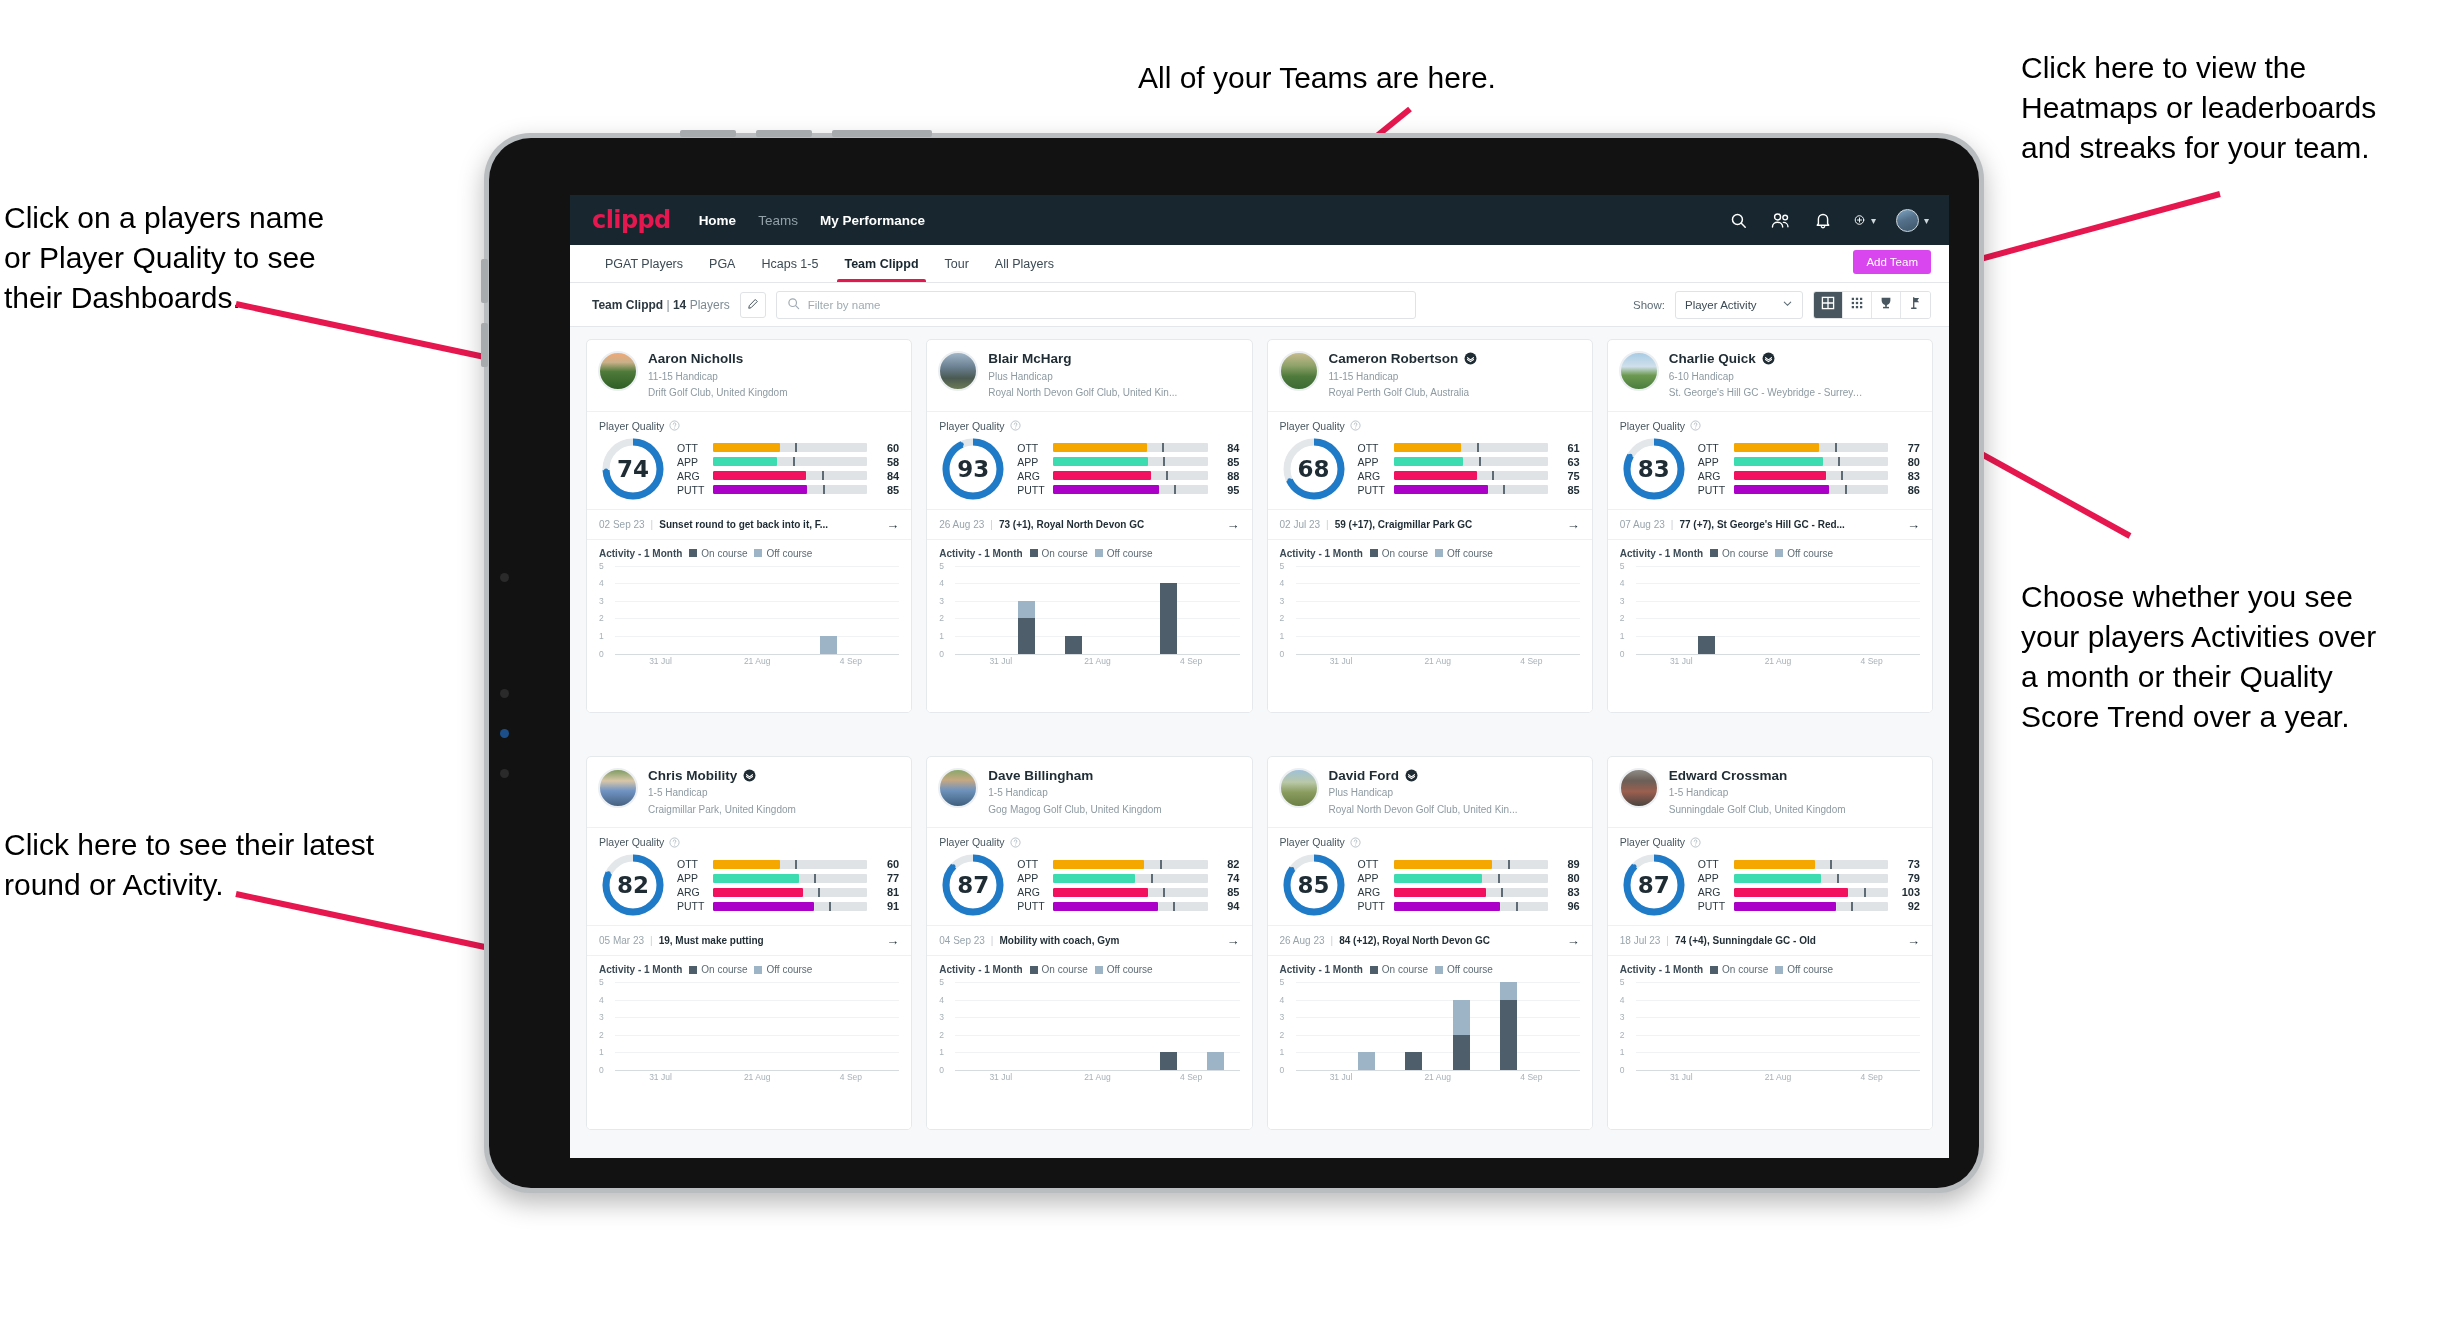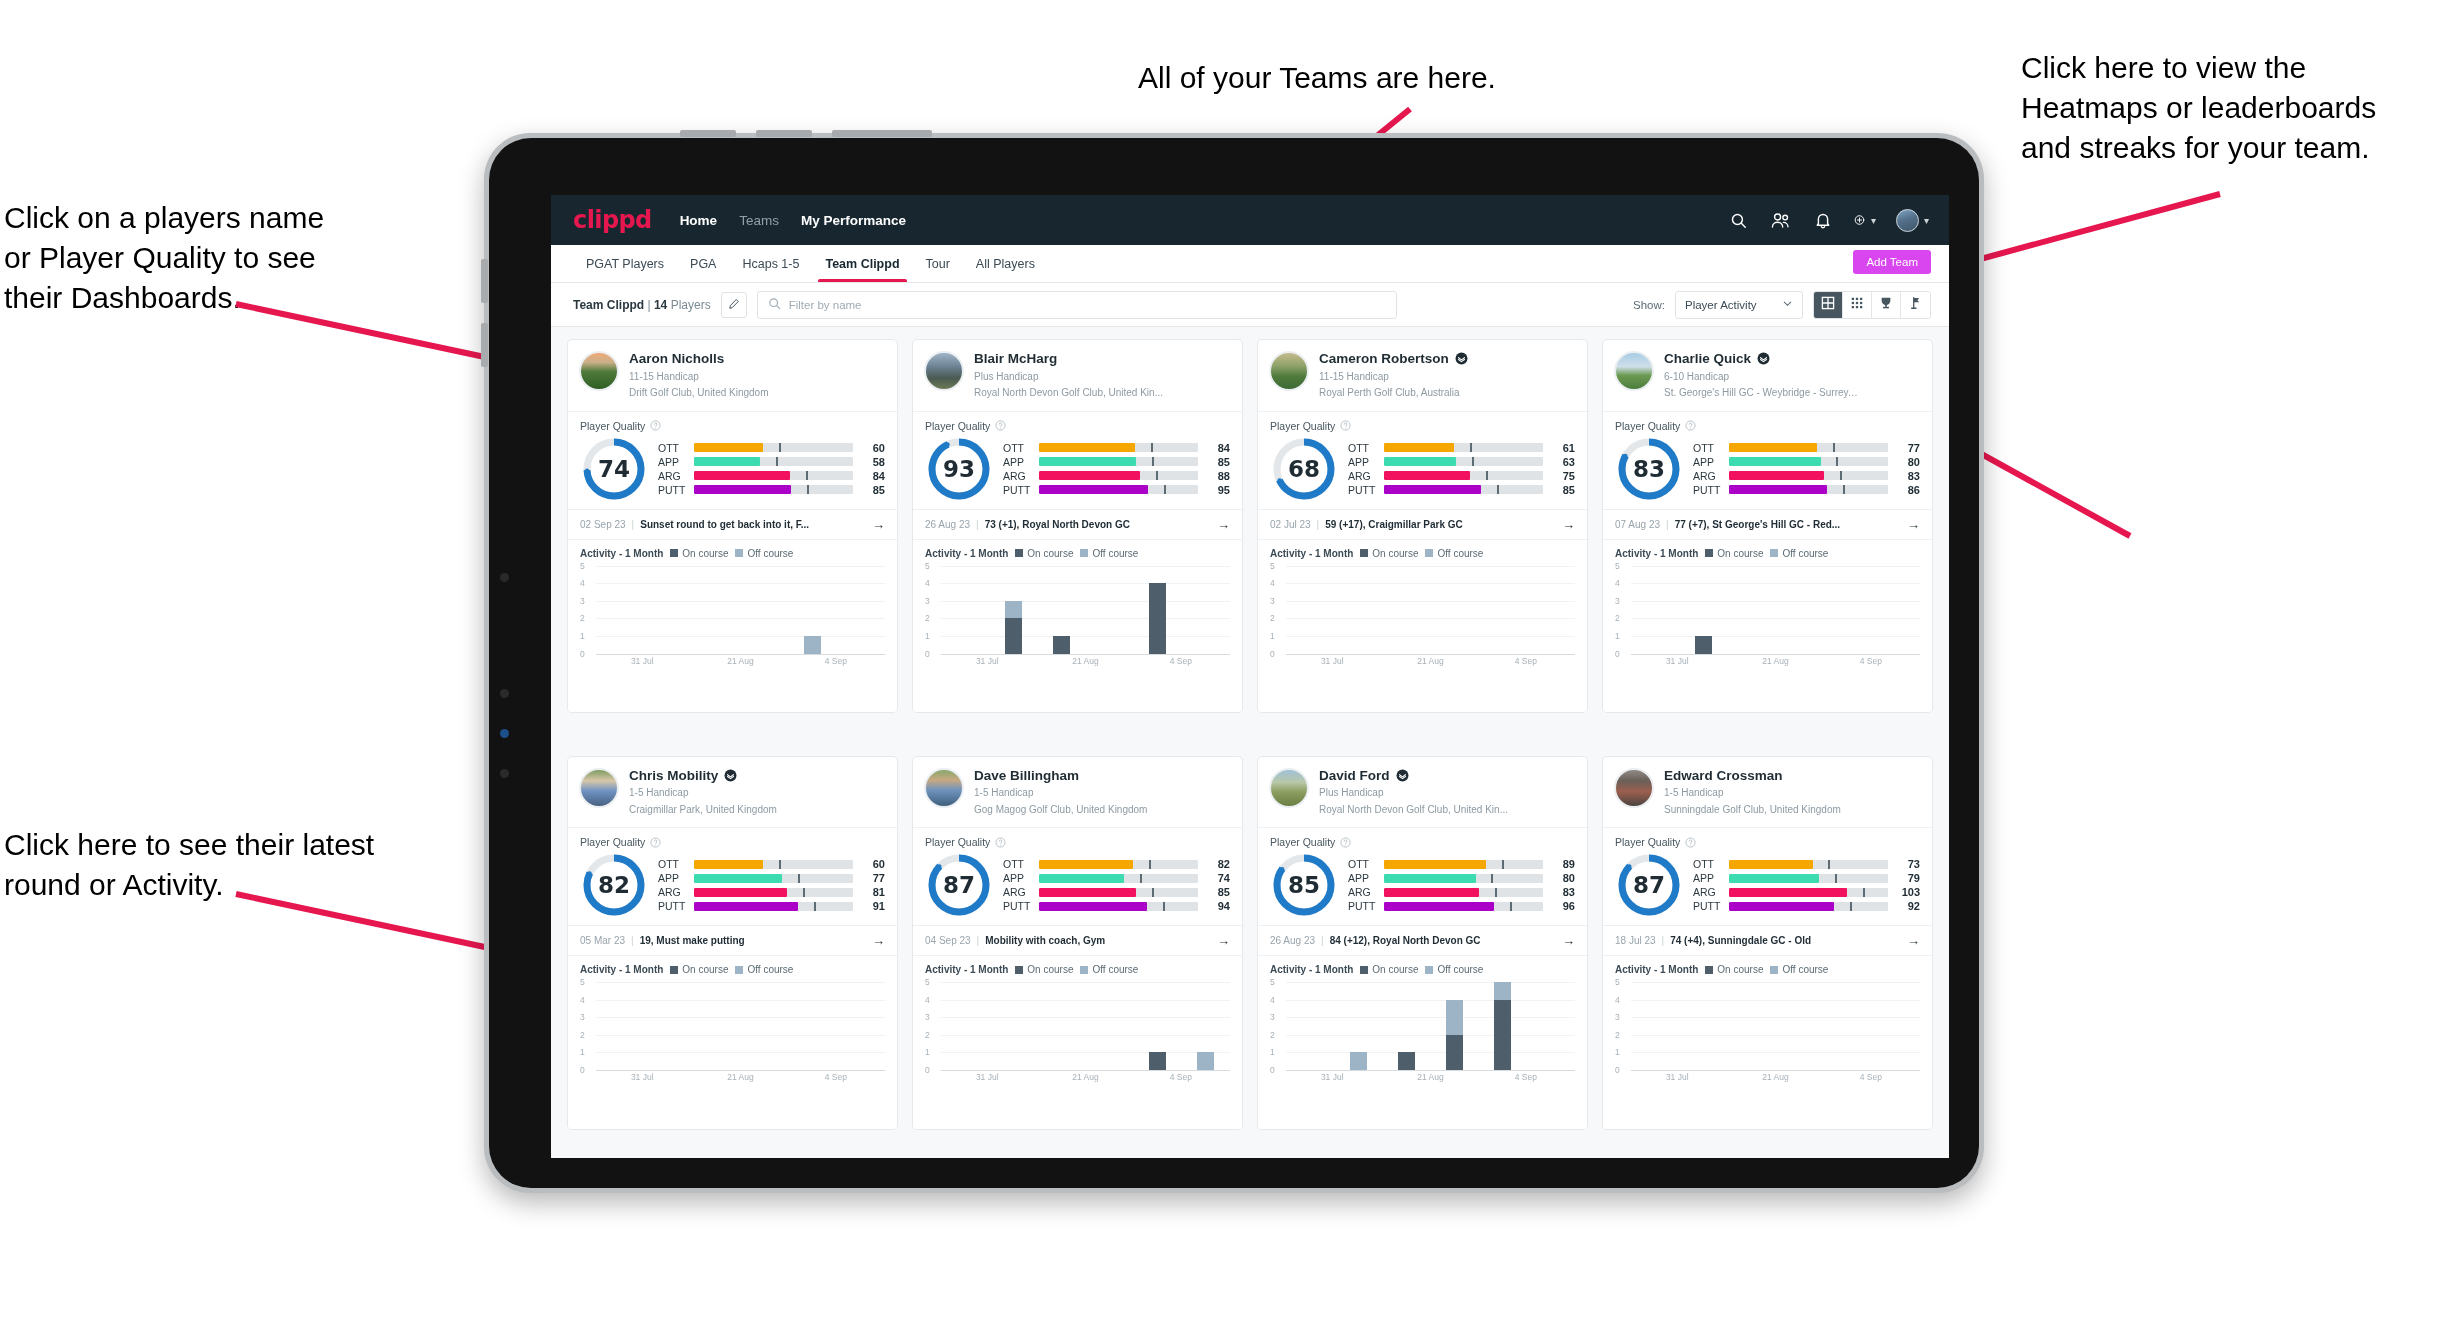--- a/index.html
+++ b/index.html
@@ -28,21 +28,21 @@
     width: 1500px; height: 1060px;
     background: #b9bdc0;
     border-radius: 46px;
     padding: 5px;
     box-shadow: 0 10px 26px rgba(0,0,0,0.28);
   }
   #tablet-inner {
     width: 100%; height: 100%;
     background: #121212;
     border-radius: 42px;
-    padding: 57px 30px 30px 62px;
+    padding: 57px 30px 30px 81px;
   }
   #screen {
     width: 100%; height: 100%;
     background: #f7f8f9;
     overflow: hidden;
     position: relative;
   }
   
   .dev-btn { position: absolute; background: #a7abae; border-radius: 2px; }
   .btn-top-1 { left: 196px; top: -3px; width: 56px; height: 7px; }
@@ -223,20 +223,24 @@
 
 <div id="stage">
 
   <div class="anno" id="anno-teams" style="left:1138px; top:58px;">All of your Teams are here.</div>
   <div class="anno" id="anno-heat" style="left:2021px; top:48px;">Click here to view the
 Heatmaps or leaderboards
 and streaks for your team.</div>
   <div class="anno" id="anno-pname" style="left:4px; top:198px;">Click on a players name
 or Player Quality to see
 their Dashboards.</div>
+  <div class="anno" id="anno-choice" style="left:2021px; top:577px;">Choose whether you see
+your players Activities over
+a month or their Quality
+Score Trend over a year.</div>
   <div class="anno" id="anno-latest" style="left:4px; top:825px;">Click here to see their latest
 round or Activity.</div>
 
   <svg class="arrow" style="left:1100px; top:95px;" width="400" height="160">
     <line x1="310" y1="14" x2="160" y2="136" stroke="#e6174f" stroke-width="6"></line>
     <polygon points="160,136 186,122 172,112" fill="#e6174f"></polygon>
   </svg>
   <svg class="arrow" style="left:1760px; top:180px;" width="500" height="140">
     <line x1="460" y1="14" x2="62" y2="122" stroke="#e6174f" stroke-width="6"></line>
     <polygon points="62,122 96,118 92,102" fill="#e6174f"></polygon>

